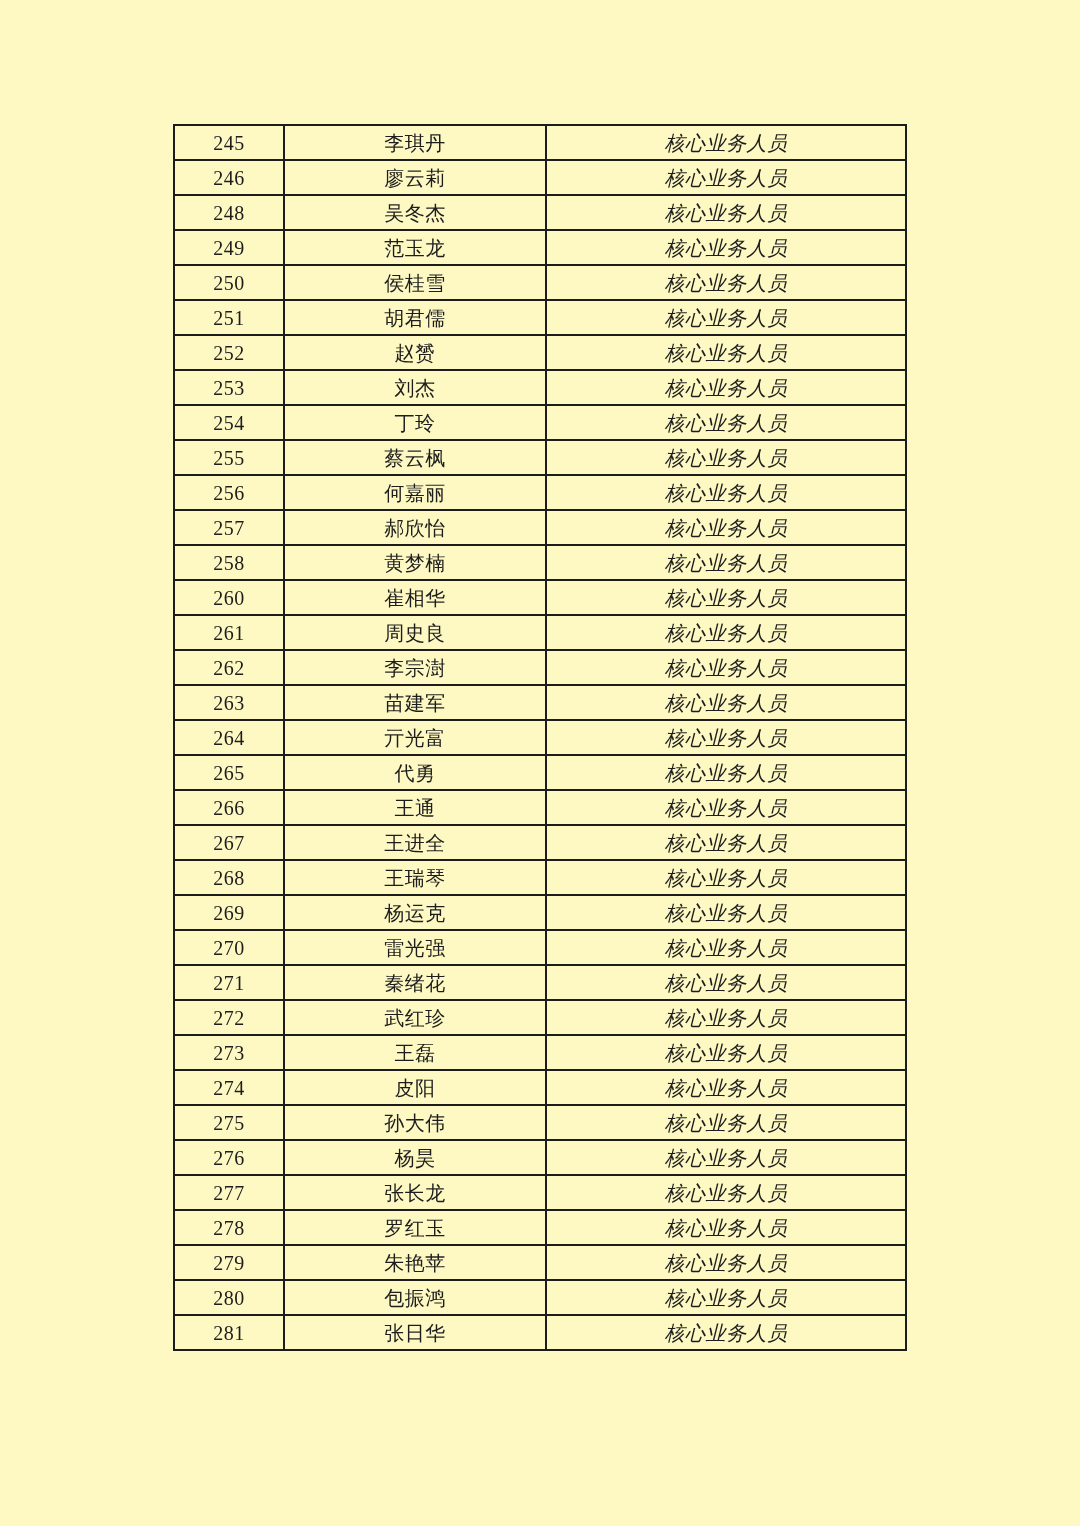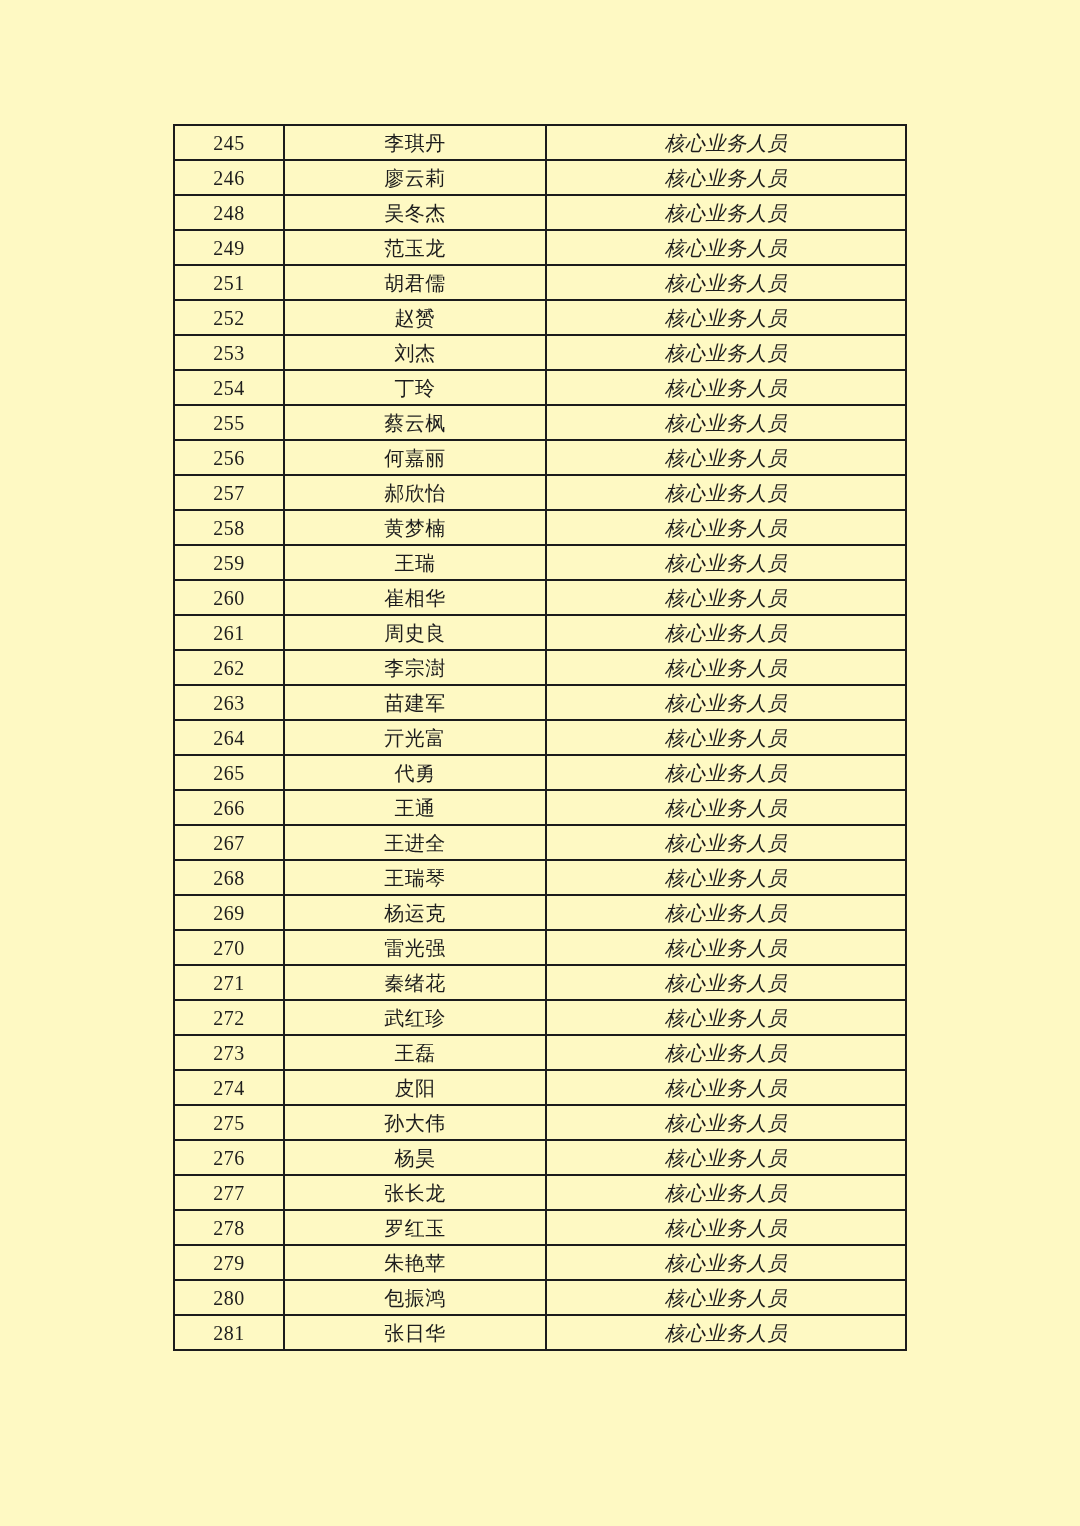--- a/index.html
+++ b/index.html
@@ -78,20 +78,25 @@
           <td class="col-no">248</td>
           <td class="col-name">吴冬杰</td>
           <td class="col-role">核心业务人员</td>
         </tr>
         <tr>
           <td class="col-no">249</td>
           <td class="col-name">范玉龙</td>
           <td class="col-role">核心业务人员</td>
         </tr>
         <tr>
+          <td class="col-no">250</td>
+          <td class="col-name">侯桂雪</td>
+          <td class="col-role">核心业务人员</td>
+        </tr>
+        <tr>
           <td class="col-no">251</td>
           <td class="col-name">胡君儒</td>
           <td class="col-role">核心业务人员</td>
         </tr>
         <tr>
           <td class="col-no">252</td>
           <td class="col-name">赵赟</td>
           <td class="col-role">核心业务人员</td>
         </tr>
         <tr>
@@ -115,25 +120,20 @@
           <td class="col-role">核心业务人员</td>
         </tr>
         <tr>
           <td class="col-no">257</td>
           <td class="col-name">郝欣怡</td>
           <td class="col-role">核心业务人员</td>
         </tr>
         <tr>
           <td class="col-no">258</td>
           <td class="col-name">黄梦楠</td>
-          <td class="col-role">核心业务人员</td>
-        </tr>
-        <tr>
-          <td class="col-no">259</td>
-          <td class="col-name">王瑞</td>
           <td class="col-role">核心业务人员</td>
         </tr>
         <tr>
           <td class="col-no">260</td>
           <td class="col-name">崔相华</td>
           <td class="col-role">核心业务人员</td>
         </tr>
         <tr>
           <td class="col-no">261</td>
           <td class="col-name">周史良</td>

